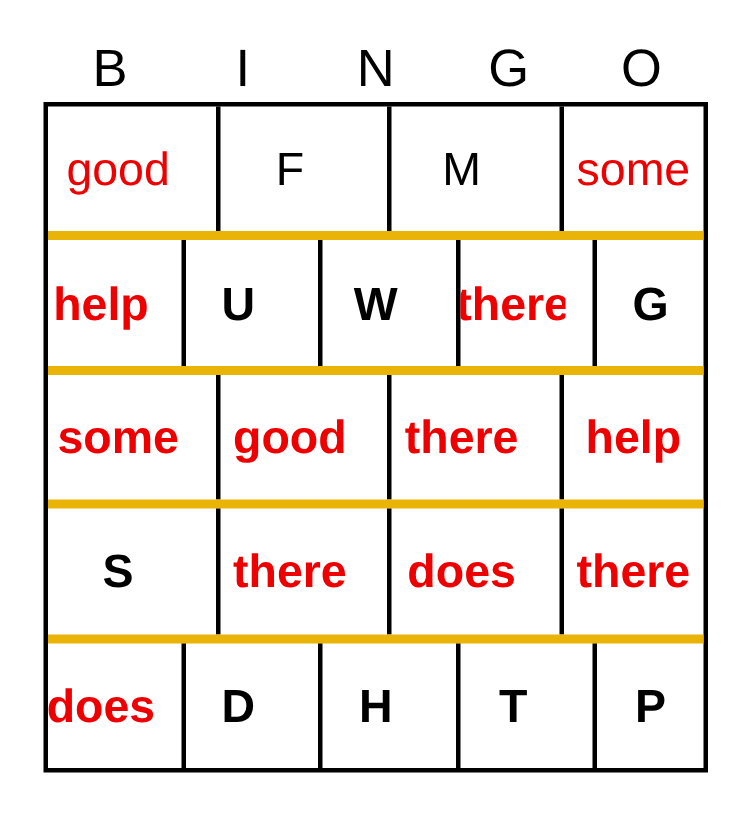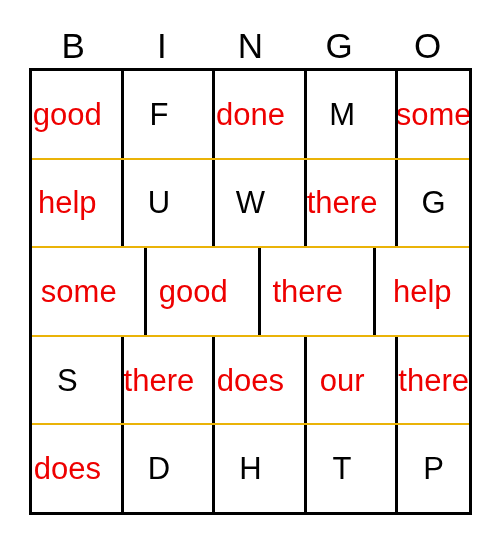--- a/index.html
+++ b/index.html
@@ -50,21 +50,22 @@
     flex-direction: column;
     background: #ffffff;
   }
   .grid-row {
     flex: 1 1 0;
     display: flex;
     min-height: 0;
     gap: 18px;
   }
   .grid-row + .grid-row {
-    border-top: 2px solid #eab308;
+    border-top: 6px solid #eab308;
+    font-weight: bold;
   }
   .cell {
     flex: 1 1 0;
     min-width: 0;
     display: flex;
     align-items: center;
     justify-content: center;
     box-sizing: border-box;
     overflow: hidden;
   }
@@ -95,23 +96,20 @@
   </div>
 
   <div class="grid">
 
     <div class="grid-row">
       <div class="cell">
           <span class="cell-text marked">good</span>
         </div>
       <div class="cell">
           <span class="cell-text">F</span>
-        </div>
-      <div class="cell">
-          <span class="cell-text marked">done</span>
         </div>
       <div class="cell">
           <span class="cell-text">M</span>
         </div>
       <div class="cell">
           <span class="cell-text marked">some</span>
         </div>
     </div>
 
     <div class="grid-row">
@@ -151,23 +149,20 @@
       <div class="cell">
           <span class="cell-text">S</span>
         </div>
       <div class="cell">
           <span class="cell-text marked">there</span>
         </div>
       <div class="cell">
           <span class="cell-text marked">does</span>
         </div>
       <div class="cell">
-          <span class="cell-text marked">our</span>
-        </div>
-      <div class="cell">
           <span class="cell-text marked">there</span>
         </div>
     </div>
 
     <div class="grid-row">
       <div class="cell">
           <span class="cell-text marked">does</span>
         </div>
       <div class="cell">
           <span class="cell-text">D</span>

